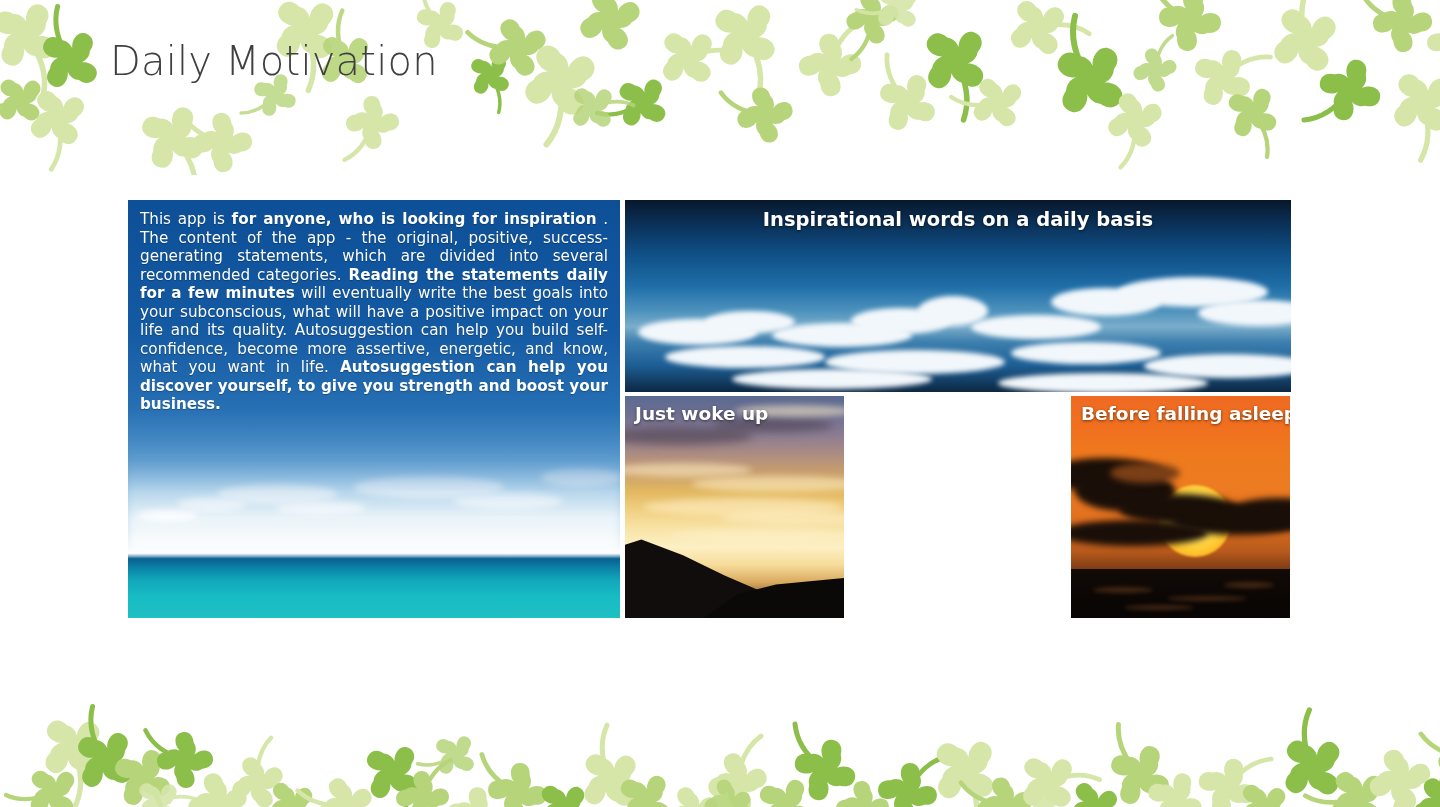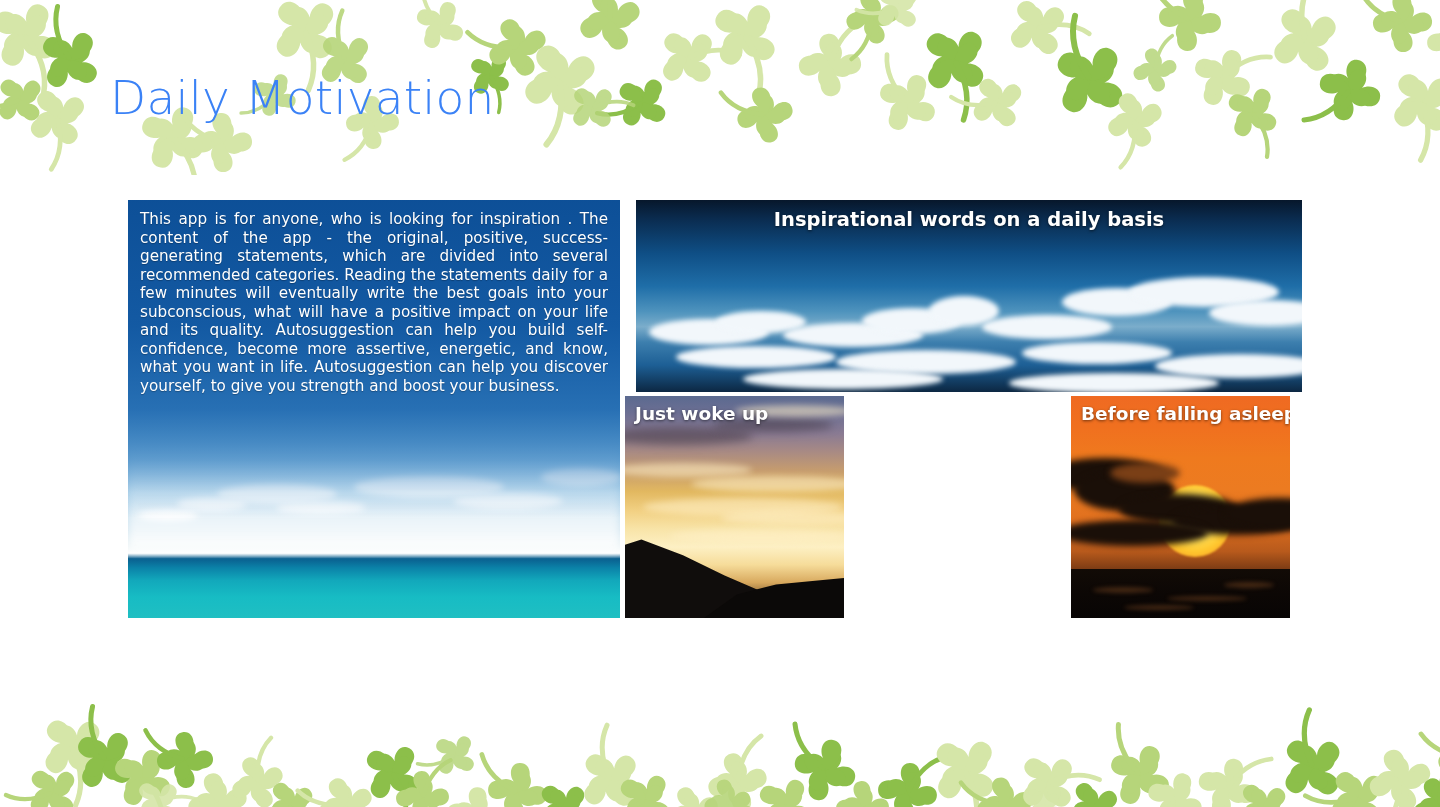--- a/index.html
+++ b/index.html
@@ -13,24 +13,23 @@
 
   
   .clover-band { position:absolute; left:0; width:1440px; overflow:hidden; pointer-events:none; }
   #clover-top    { top:0;  height:175px; }
   #clover-bottom { top:655px; height:152px; }
   .clover { position:absolute; transform-origin:50% 50%; }
 
   
   #page-title {
     position:absolute; left:110px; top:38px;
-    font-size:47px; font-weight:300; letter-spacing:.2px;
-    color:#3b82f6; white-space:nowrap;
+    font-size:40px; font-weight:300; letter-spacing:.2px;
+    color:#404040; white-space:nowrap;
     font-family:"DejaVu Sans", sans-serif;
-    margin-top:32px;
   }
 
   
   #content { position:absolute; left:128px; top:200px; width:1163px; height:418px; }
 
   
   #text-panel {
     position:absolute; left:0; top:0; width:492px; height:418px;
     overflow:hidden;
   }
@@ -54,28 +53,28 @@
       rgba(12,78,150,.97) 0%, rgba(16,86,160,.95) 30%, rgba(26,100,172,.86) 50%,
       rgba(45,120,186,.60) 62%, rgba(90,158,208,.22) 70%, rgba(255,255,255,0) 76%);
   }
   #text-panel-body {
     position:absolute; left:12px; top:10px; width:468px;
     color:#ffffff; font-size:15.2px; line-height:1.22;
     text-align:justify; text-justify:inter-word;
     font-family:"DejaVu Sans", sans-serif;
     text-shadow:0 1px 1px rgba(0,0,0,.28);
   }
-  #text-panel-body b { font-weight:normal; }
+  #text-panel-body b { font-weight:bold; }
 
   
   #right-col { position:absolute; left:497px; top:0; width:666px; height:418px; }
 
   #hero-panel {
     position:absolute; left:0; top:0; width:666px; height:192px;
-    overflow:hidden; background:#7f1d1d;margin-left:11px;
+    overflow:hidden; background:#7f1d1d;
   }
   .hero-sky {
     position:absolute; inset:0;
     background:linear-gradient(to bottom,
       #07172b 0%, #0a2c50 10%, #0f4f86 28%, #1f6ea8 45%,
       #4e93bd 58%, #7badcb 66%, #3d7fae 74%, #1d5f95 86%, #0c2742 100%);
   }
   .hero-cloud { position:absolute; background:#f2f7fb; border-radius:50%; filter:blur(2.5px); }
   #hero-caption {
     position:absolute; left:0; right:0; top:8px;

